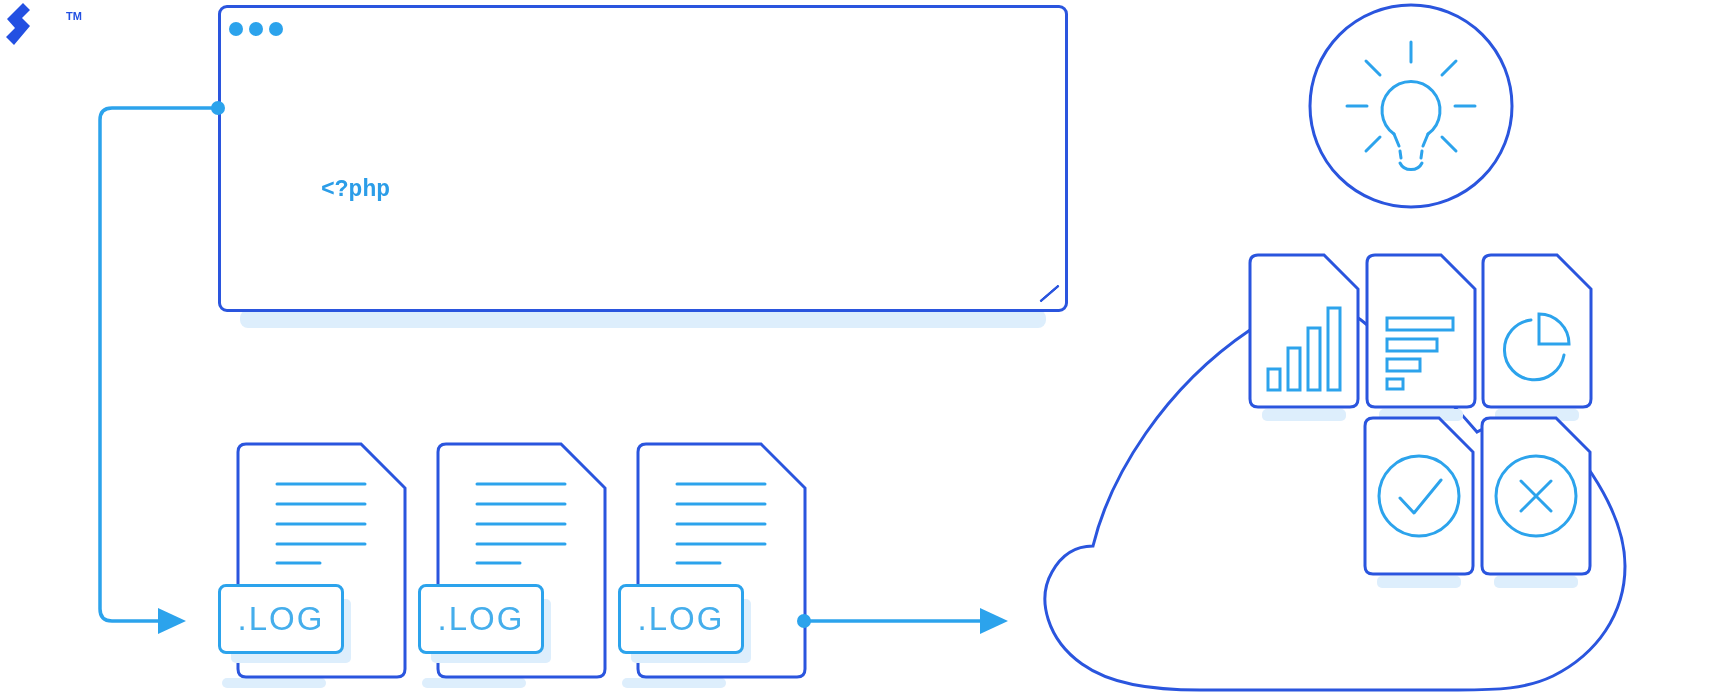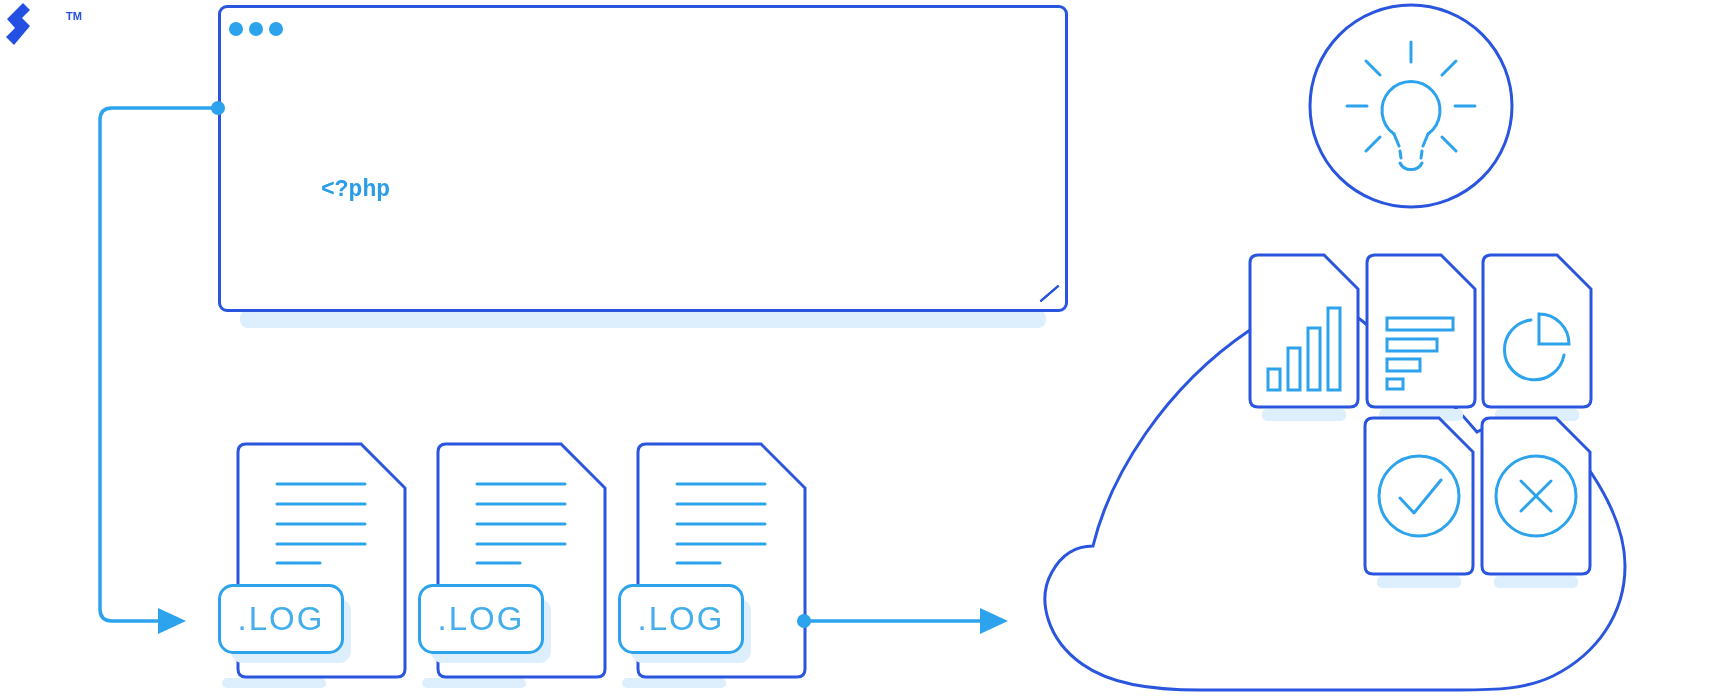--- a/index.html
+++ b/index.html
@@ -14,21 +14,21 @@
                box-sizing:border-box;border:3px solid #2a55de;border-radius:9px;background:#fff;padding-left:32px;}
   .win-dots{position:absolute;left:8px;top:14px;display:flex;gap:6px;}
   .win-dot{width:14px;height:14px;border-radius:50%;background:#2ca3ec;}
   .code{position:absolute;left:100px;top:112px;font-family:"Liberation Mono",monospace;
         font-weight:700;font-size:23px;line-height:28px;color:#2b9de8;white-space:pre;}
   .resize-handle{position:absolute;left:816px;top:284px;width:25px;height:0;
                  border-top:3px solid #2a55de;border-radius:2px;transform:rotate(-41deg);}
 
   
   .log-label{position:absolute;top:584px;width:120px;height:64px;background:#fff;
-             border:3px solid #2ca3ec;border-radius:15px;
+             border:3px solid #2ca3ec;border-radius:8px;
              box-shadow:10px 12px 0 -3px #ddeefc;
              display:flex;align-items:center;justify-content:center;}
   .log-label span{font-size:33px;font-weight:300;letter-spacing:2px;color:#45aeec;}
   .log-label-1{left:218px;} .log-label-2{left:418px;} .log-label-3{left:618px;}
 
   .connector-dot{position:absolute;left:211px;top:101px;width:14px;height:14px;
                  border-radius:50%;background:#2ca3ec;}
   .tm{position:absolute;left:34px;top:10px;font-size:11px;font-weight:700;color:#2350e2;margin-left:32px;}
 </style>
 </head>

